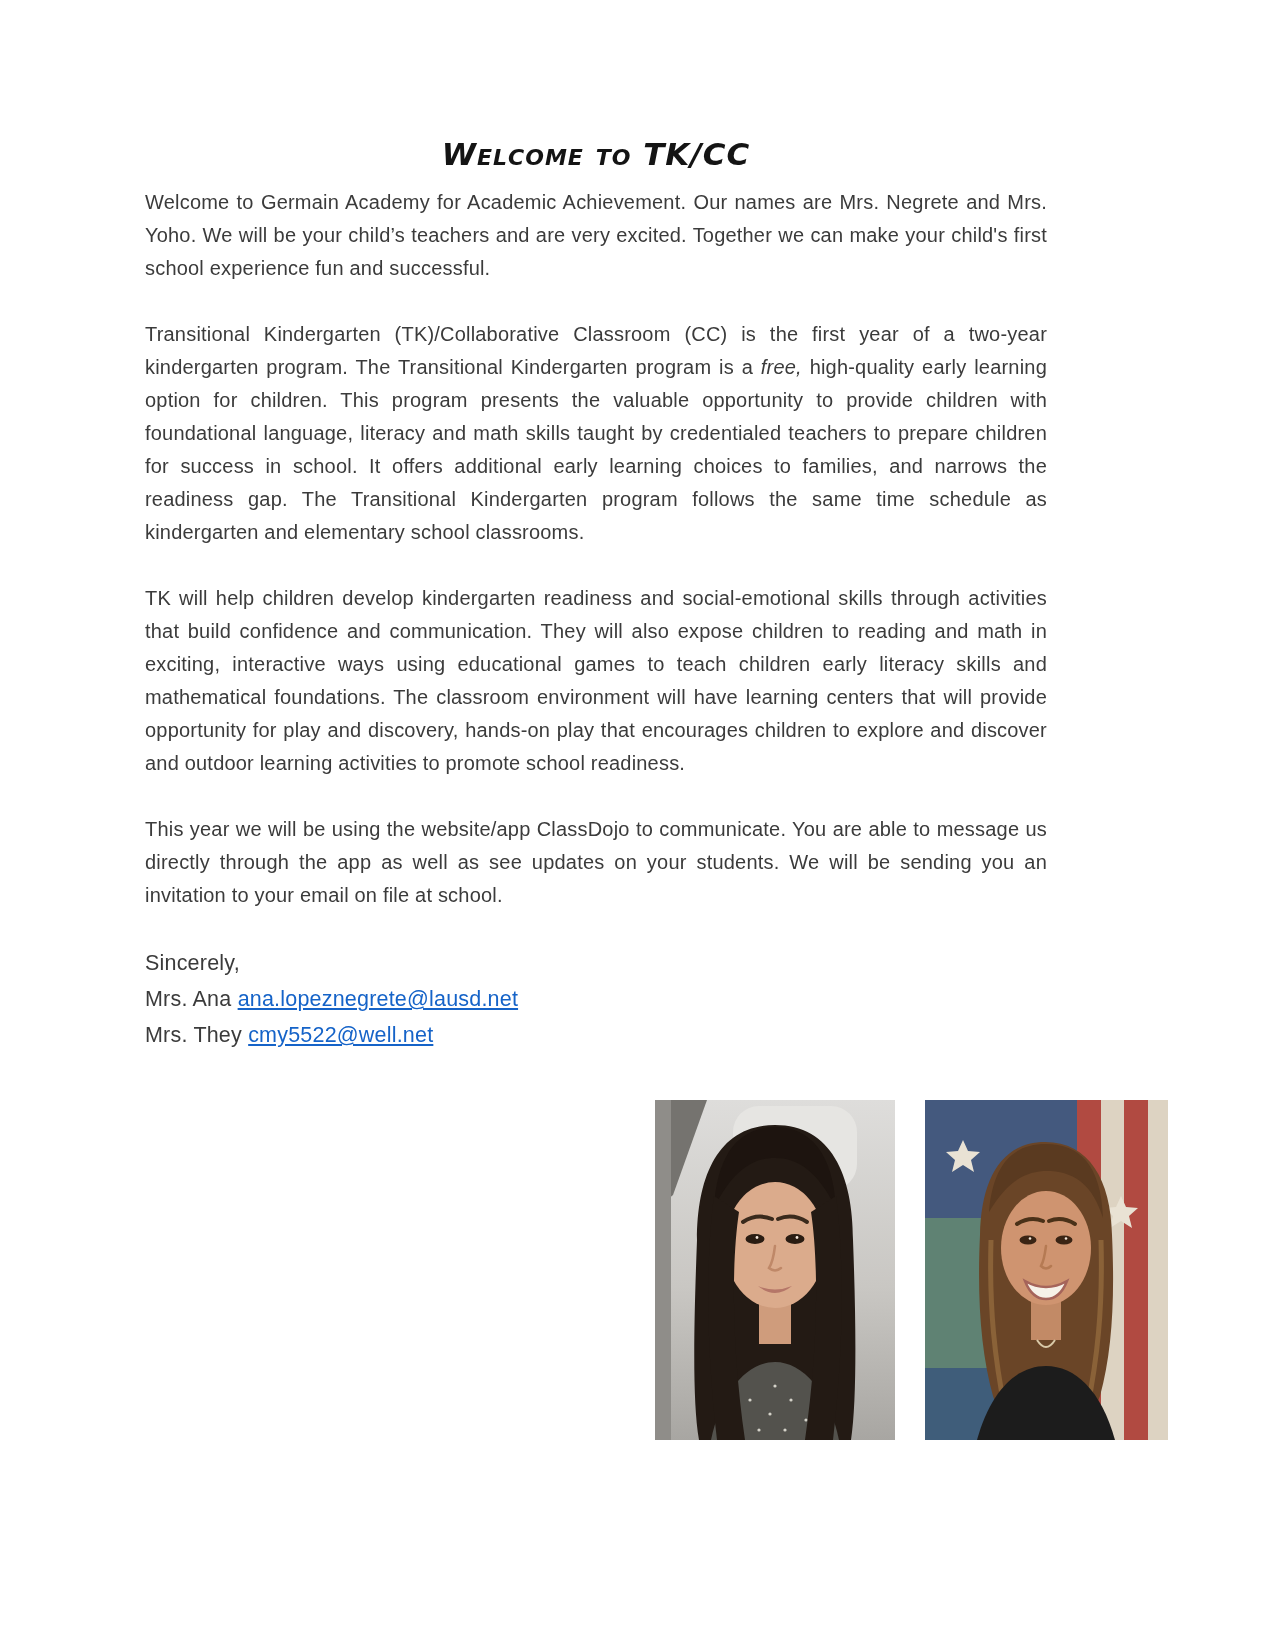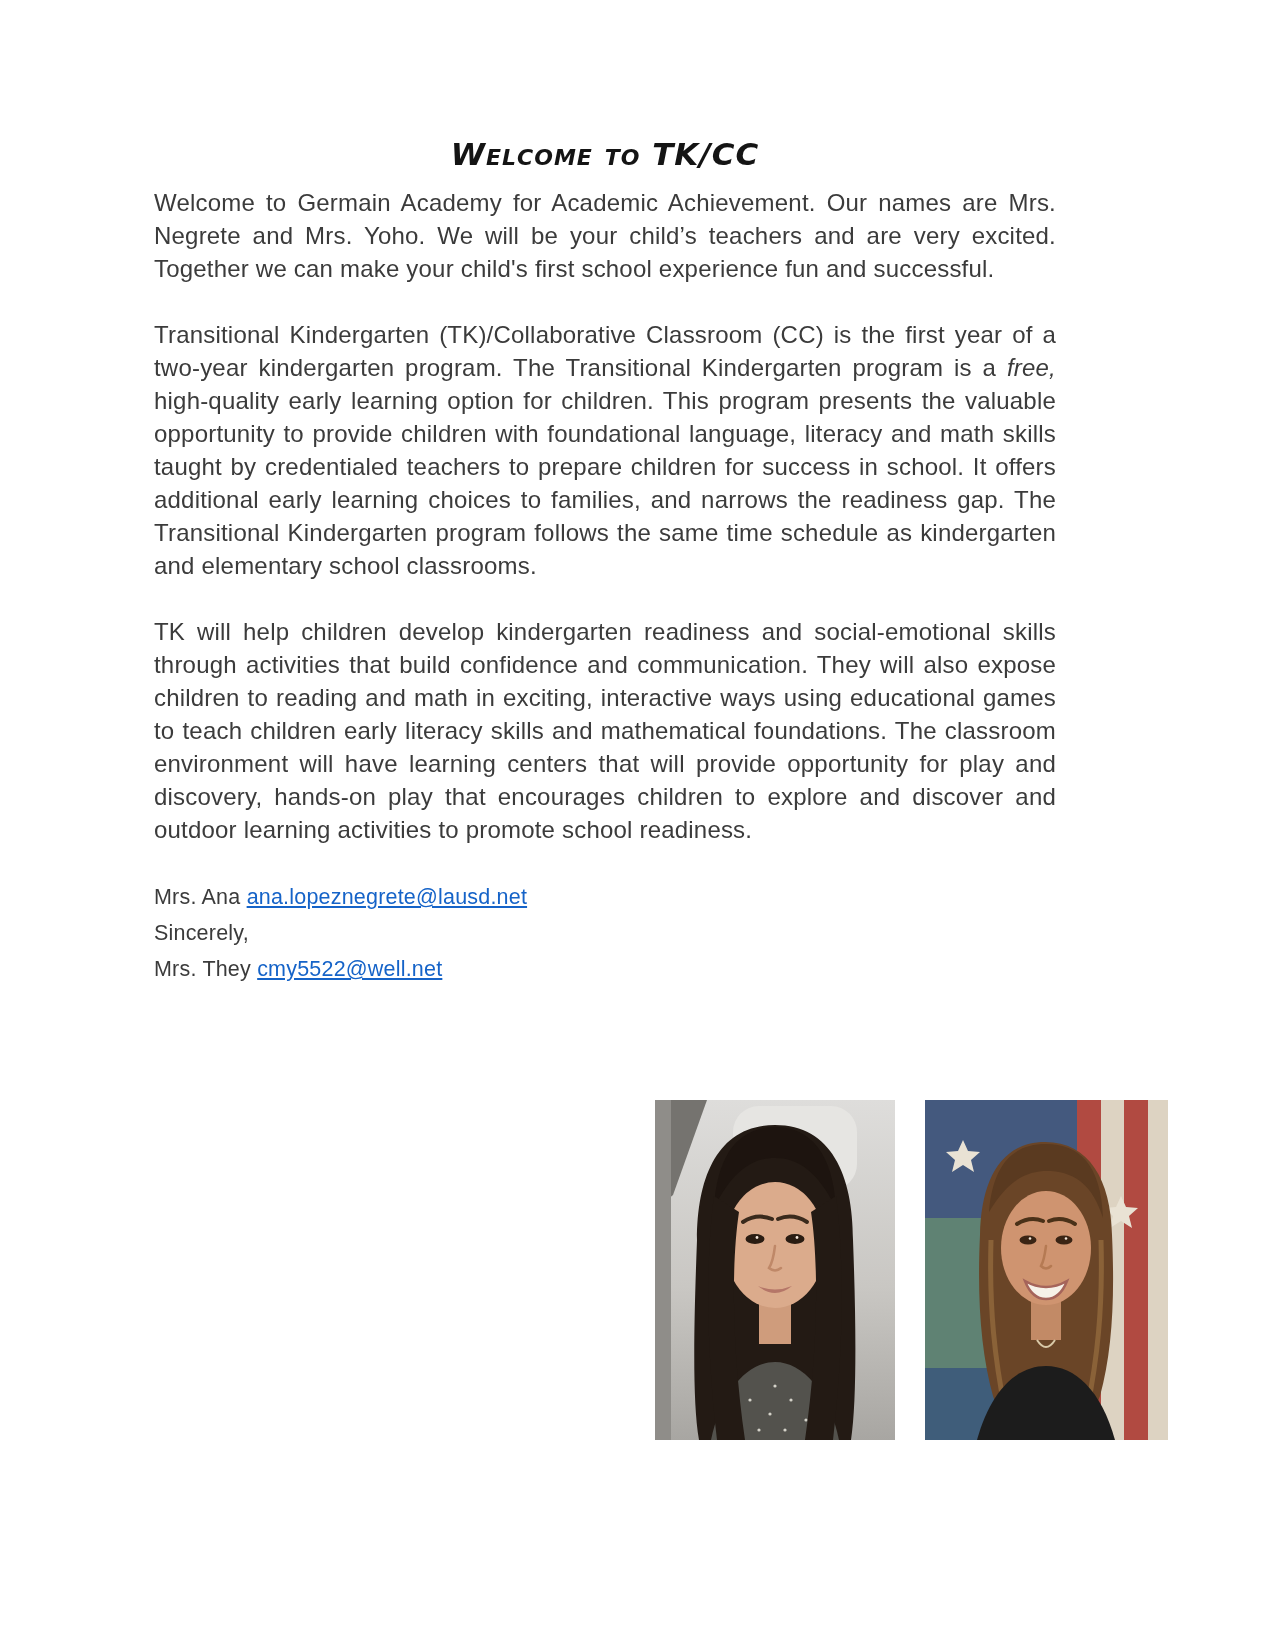--- a/index.html
+++ b/index.html
@@ -8,37 +8,37 @@
     width: 1275px;
     height: 1650px;
     margin: 0 auto;
     background: #ffffff;
     font-family: "Liberation Sans", sans-serif;
     color: #3b3b3b;
     overflow: hidden;
   }
   .content {
     position: absolute;
-    left: 154px;
+    left: 145px;
     top: 136px;
     width: 902px;
   }
   .doc-title {
     font-family: "DejaVu Sans", sans-serif;
     font-weight: bold;
     font-style: italic;
     font-variant: small-caps;
     font-size: 31px;
     letter-spacing: 1px;
     color: #141414;
     text-align: center;
     margin: 0 0 14px 0;
   }
   .para {
-    font-size: 24px;
+    font-size: 20px;
     line-height: 33px;
     letter-spacing: 0.2px;
     text-align: justify;
     margin: 0 0 33px 0;
     color: #3b3b3b;
   }
   .para em { font-style: italic; }
   .signature {
     font-size: 21.5px;
     line-height: 36px;
@@ -69,27 +69,28 @@
 
     <h1 class="doc-title">Welcome to TK/CC</h1>
 
     <p class="para">Welcome to Germain Academy for Academic Achievement.  Our names are Mrs. Negrete and Mrs. Yoho.  We will be your child’s teachers and are very excited. Together we can make your child's first school experience fun and successful.</p>
 
 
     <p class="para"><span>Transitional Kindergarten (TK)/Collaborative Classroom (CC) is the first year of a two-year kindergarten program. The Transitional Kindergarten program is a </span><em>free,</em><span> high-quality early learning option for children. This program presents the valuable opportunity to provide children with foundational language, literacy and math skills taught by credentialed teachers to prepare children for success in school. It offers additional early learning choices to families, and narrows the readiness gap. The Transitional Kindergarten program follows the same time schedule as kindergarten and elementary school classrooms.</span></p>
 
     <p class="para">TK will help children develop kindergarten readiness and social-emotional skills through activities that build confidence and communication. They will also expose children to reading and math in exciting, interactive ways using educational games to teach children early literacy skills and mathematical foundations. The classroom environment will have learning centers that will provide opportunity for play and discovery, hands-on play that encourages children to explore and discover and outdoor learning activities to promote school readiness.</p>
 
+    <p class="para">This year we will be using the website/app ClassDojo to communicate. You are able to message us directly through the app as well as see updates on your students. We will be sending you an invitation to your email on file at school.</p>
 
     <div class="signature">
+      <div class="sig-line">Sincerely,</div>
       <div class="sig-line">
         <span>Mrs. Ana</span>
         <a href="#" class="email-link">ana.lopeznegrete@lausd.net</a>
       </div>
-      <div class="sig-line">Sincerely,</div>
       <div class="sig-line">
         <span>Mrs. They</span>
         <a href="#" class="email-link">cmy5522@well.net</a>
       </div>
     </div>
 
   </div>
 
   <div class="photo photo-left">
     <svg viewBox="0 0 240 340" xmlns="http://www.w3.org/2000/svg">

